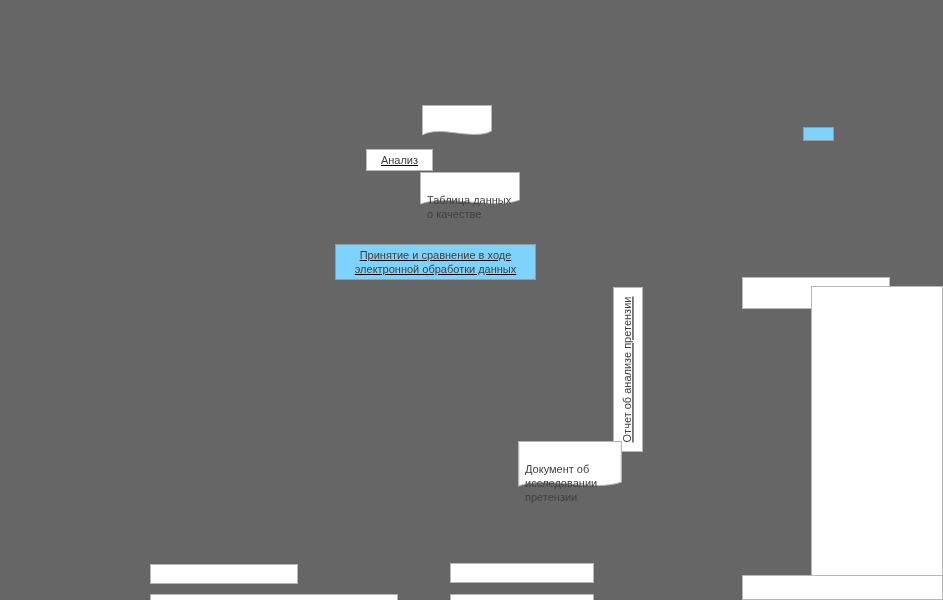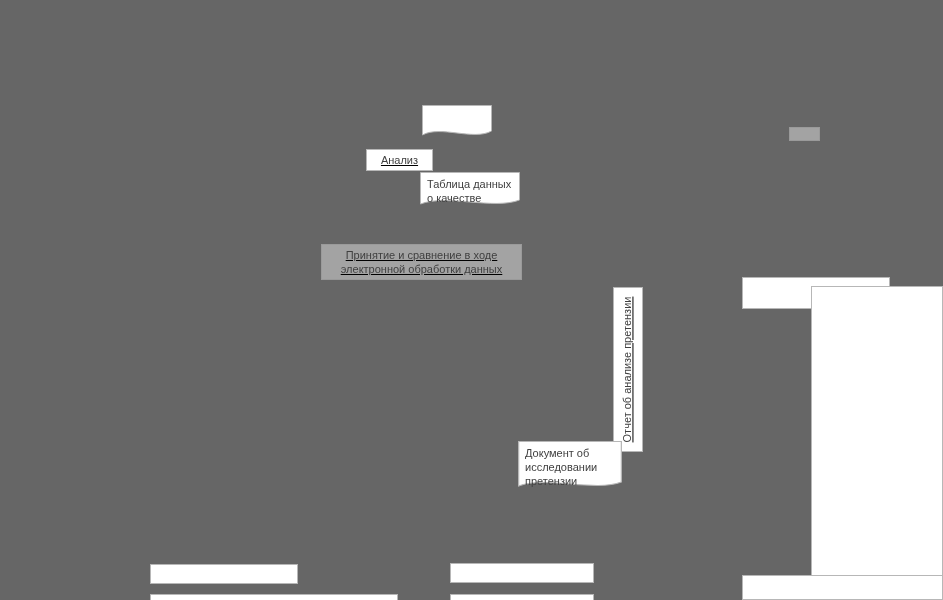--- a/index.html
+++ b/index.html
@@ -29,40 +29,41 @@
     box-sizing: border-box;
     text-decoration: underline;
   }
 
   
   .rect-white {
     background: #ffffff;
     border: 1px solid #b7b7b7;
   }
   .rect-gray {
-    background: #a3a3a3;
+    background: #7dd3fc;
     border: 1px solid #9a9a9a;
+    margin-left: 14px;
   }
 
   
   .doc {
     position: absolute;
     box-sizing: border-box;
   }
   .doc svg {
     position: absolute;
     left: 0; top: 0;
     width: 100%;
     height: 100%;
     display: block;
   }
   .doc .doc-label {
     position: absolute;
     left: 0;
-    top: 0;
+    top: 16px;
     width: 100%;
     box-sizing: border-box;
     padding: 5px 7px 0 7px;
     color: #404040;
     font-size: 11px;
     line-height: 14px;
     white-space: pre-line;
   }
 
   

